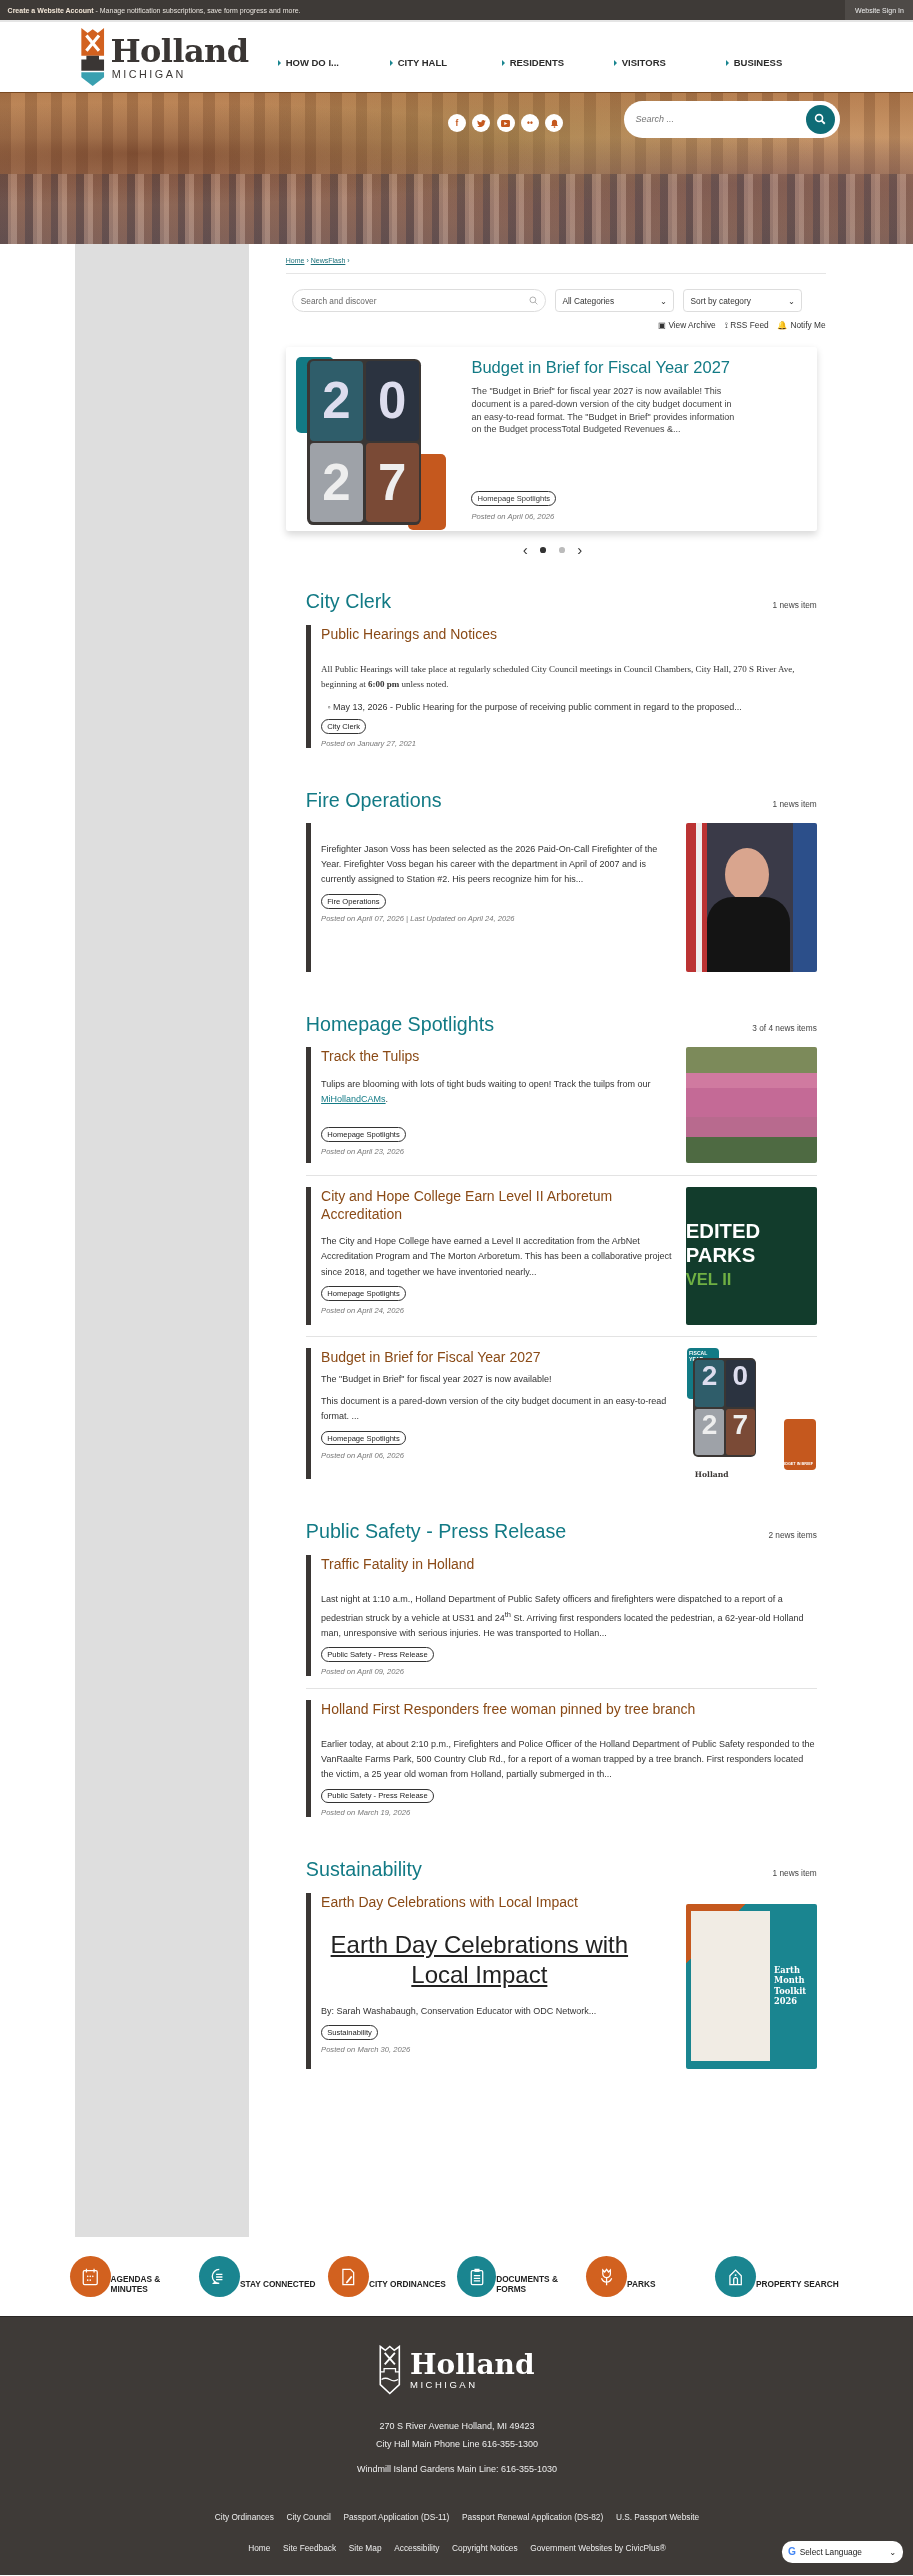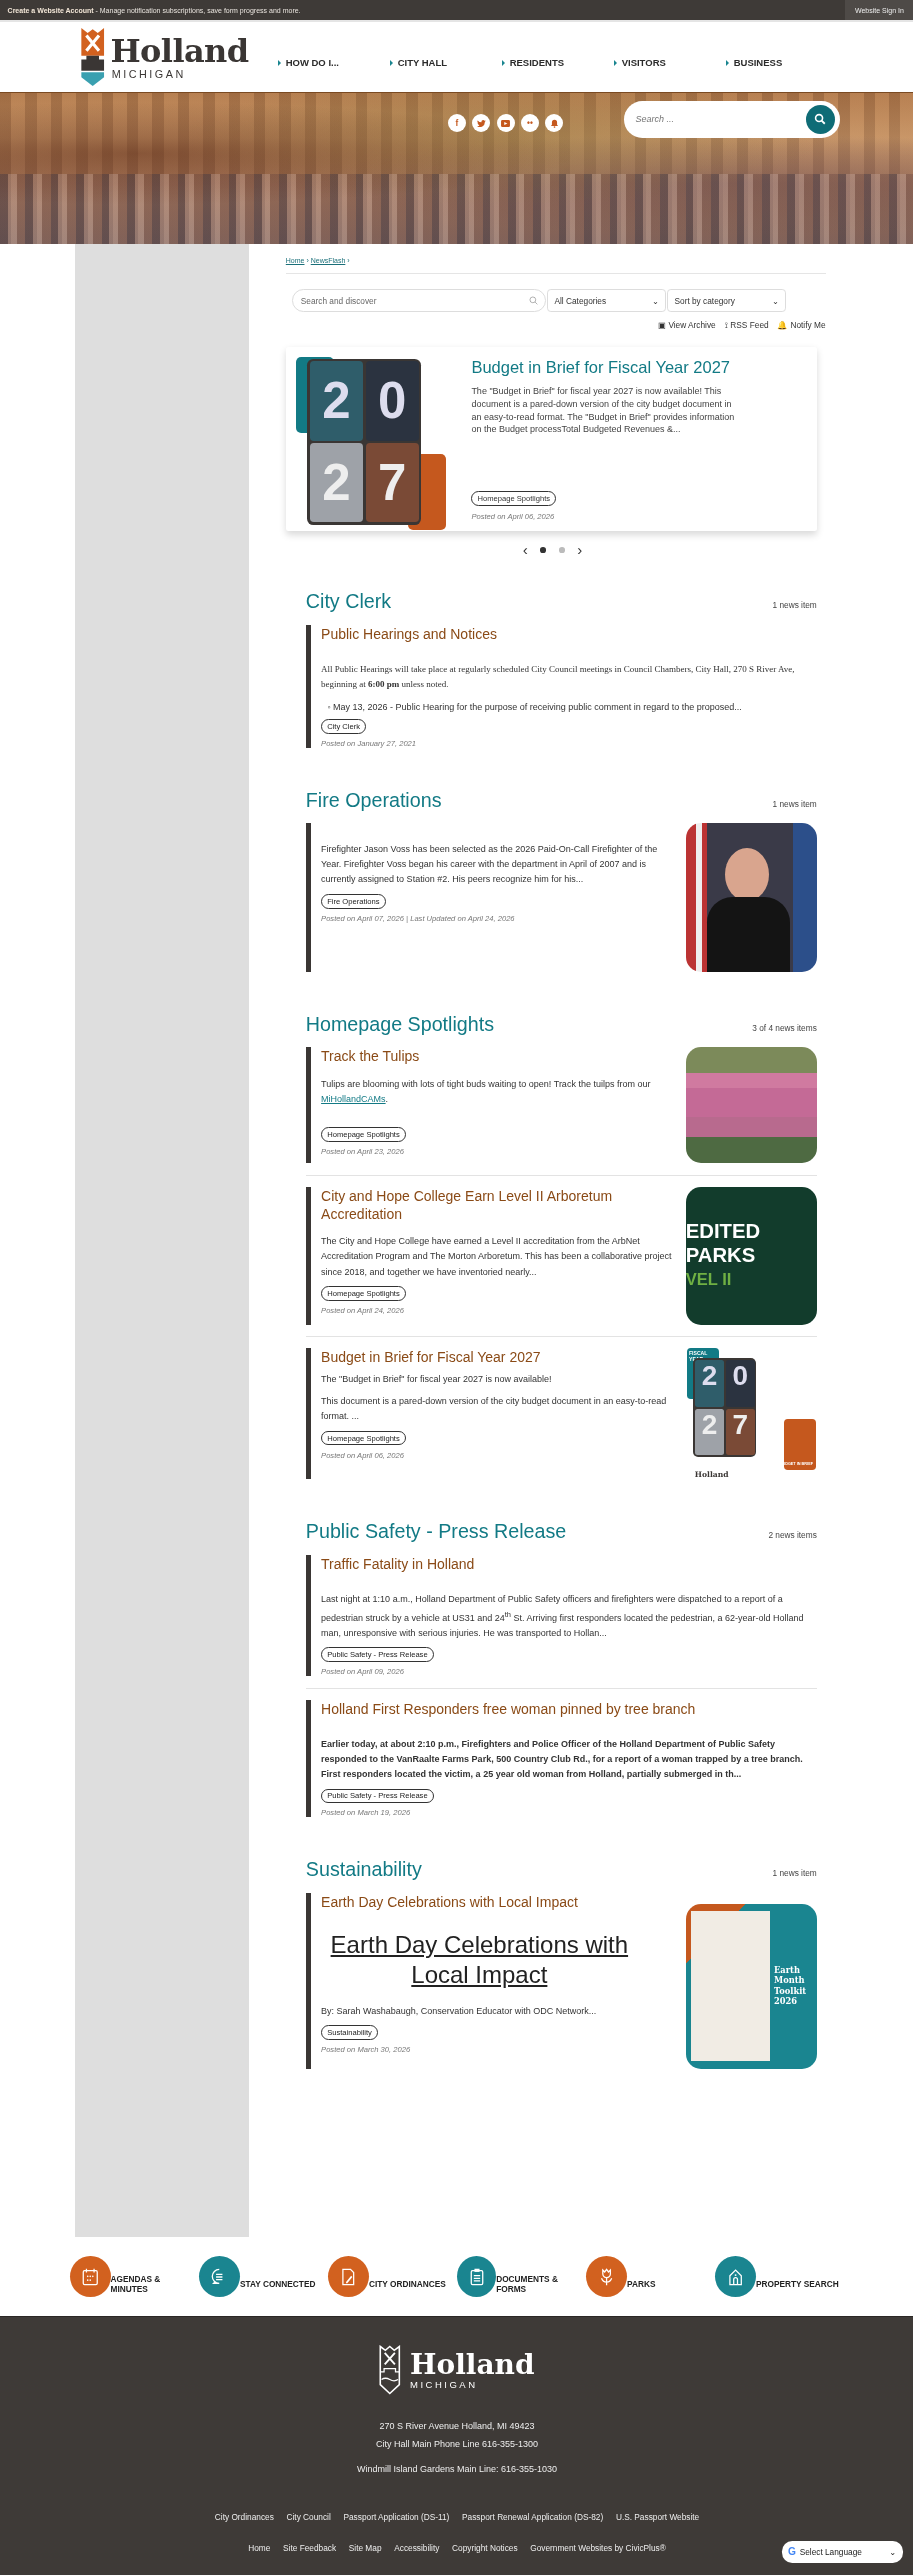--- a/index.html
+++ b/index.html
@@ -34,21 +34,21 @@
   .hero-search-box { position: absolute; left: 624px; top: 103px; width: 216px; height: 37px; background: #fff; border-radius: 18.4px; display: flex; align-items: center; padding-left: 11.4px; }
   .hero-search-box input { border: none; outline: none; font-size: 9px; font-style: italic; color: #555; width: 159px; font-family: "Liberation Sans", sans-serif; background: transparent; }
   .hero-search-box .btn { position: absolute; right: 5.1px; top: 3.8px; width: 29px; height: 29px; border-radius: 50%; background: #0f6c76; display: flex; align-items: center; justify-content: center; }
 
   
   .page { display: flex; }
   .leftcol { width: 174px; margin-left: 75px; background: #dedede; min-height: 1993px; }
   .main { width: 546px; margin-left: 30.5px; }
   .breadcrumb { padding-top: 12.7px; font-size: 7px; color: #1a6f79; padding-bottom: 9px; border-bottom: 0.6px solid #e5e5e5; margin-left: 6.3px; }
   .breadcrumb a { text-decoration: underline; }
-  .filters { display: flex; gap: 1px; margin-top: 15.2px; margin-left: 12.7px; }
+  .filters { display: flex; gap: 9px; margin-top: 15.2px; margin-left: 12.7px; }
   .filters .search { width: 254px; height: 23px; border: 0.6px solid #ddd; border-radius: 11.4px; display: flex; align-items: center; padding: 0 7.6px; justify-content: space-between; font-size: 8.3px; color: #666; }
   .filters .sel { width: 119px; height: 23px; border: 0.6px solid #ddd; border-radius: 3.8px; display: flex; align-items: center; justify-content: space-between; padding: 0 6.3px; font-size: 8.3px; color: #333; }
   .actions { display: flex; justify-content: flex-end; gap: 9px; margin-top: 7.6px; font-size: 8.3px; color: #333; }
   .actions .a { display: flex; align-items: center; gap: 2.5px; }
 
   
   .feature { margin-top: 16.5px; margin-left: 6.3px; width: 531px; height: 184px; background: #fff; box-shadow: 0 3.8px 7.6px rgba(0,0,0,.15); border-radius: 2.5px; display: flex; padding: 10.2px; }
   .feature .img { width: 150px; height: 173px; position: relative; }
   .feature .txt { margin-left: 25.4px; width: 267px; display: flex; flex-direction: column; }
   .feature .title { font-size: 16.5px; color: #127a85; line-height: 21.6px; }
@@ -63,21 +63,21 @@
   .section-head { display: flex; justify-content: space-between; align-items: baseline; }
   .section-title { font-size: 19.7px; color: #127a85; }
   .count { font-size: 8.3px; color: #444; }
   .item { display: flex; margin-top: 11.4px; }
   .item .bar { width: 5.1px; background: #3a3634; flex-shrink: 0; }
   .item .body { flex: 1; padding-left: 10.2px; }
   .item .ititle { font-size: 14px; color: #8a4a16; line-height: 18px; }
   .item .text { font-size: 9px; line-height: 15.2px; color: #333; margin-top: 11.4px; }
   .item .tag { display: inline-block; border: 1.3px solid #333; border-radius: 9px; padding: 1.9px 5.1px; font-size: 7.6px; margin-top: 6.3px; color: #222; }
   .item .posted { font-size: 7.6px; font-style: italic; color: #777; margin-top: 5.1px; }
-  .item .thumb { width: 131px; margin-left: 10.2px; border-radius: 15px; flex-shrink: 0; }
+  .item .thumb { width: 131px; margin-left: 10.2px; border-radius: 2px; flex-shrink: 0; }
   .divider { height: 0.6px; background: #e3e3e3; margin: 11.4px 0; }
   .bullet { margin-left: 6.3px; font-size: 9px; margin-top: 10.2px; }
 
   
   .quick { display: flex; justify-content: center; gap: 0; margin-top: 19px; padding-bottom: 19px; }
   .ql { width: 129px; display: flex; flex-direction: row; align-items: center; }
   .ql .circ { width: 41px; height: 41px; border-radius: 50%; display: flex; align-items: center; justify-content: center; }
   .ql .lbl { margin-top: 14px; font-size: 8.3px; font-weight: bold; color: #222; }
 
   
@@ -344,21 +344,21 @@
           <div class="text" style="margin-top:19px;"><span>Last night at 1:10 a.m., Holland Department of Public Safety officers and firefighters were dispatched to a report of a pedestrian struck by a vehicle at US31 and 24</span><sup>th</sup><span> St.   Arriving first responders located the pedestrian, a 62-year-old Holland man, unresponsive with serious injuries.  He was transported to Hollan...</span></div>
           <span class="tag">Public Safety - Press Release</span>
           <div class="posted">Posted on April 09, 2026</div>
         </div>
       </div>
       <div class="divider"></div>
       <div class="item">
         <div class="bar"></div>
         <div class="body">
           <div class="ititle">Holland First Responders free woman pinned by tree branch</div>
-          <div class="text" style="margin-top:19px;font-weight:bold;">Earlier today, at about 2:10 p.m., Firefighters and Police Officer of the Holland Department of Public Safety responded to the VanRaalte Farms Park, 500 Country Club Rd., for a report of a woman trapped by a tree branch. First responders located the victim, a 25 year old woman from Holland, partially submerged in th...</div>
+          <div class="text" style="margin-top:19px;">Earlier today, at about 2:10 p.m., Firefighters and Police Officer of the Holland Department of Public Safety responded to the VanRaalte Farms Park, 500 Country Club Rd., for a report of a woman trapped by a tree branch. First responders located the victim, a 25 year old woman from Holland, partially submerged in th...</div>
           <span class="tag">Public Safety - Press Release</span>
           <div class="posted">Posted on March 19, 2026</div>
         </div>
       </div>
     </div>
 
     <div class="section" style="margin-top:41px;">
       <div class="section-head">
         <div class="section-title">Sustainability</div>
         <div class="count">1 news item</div>

